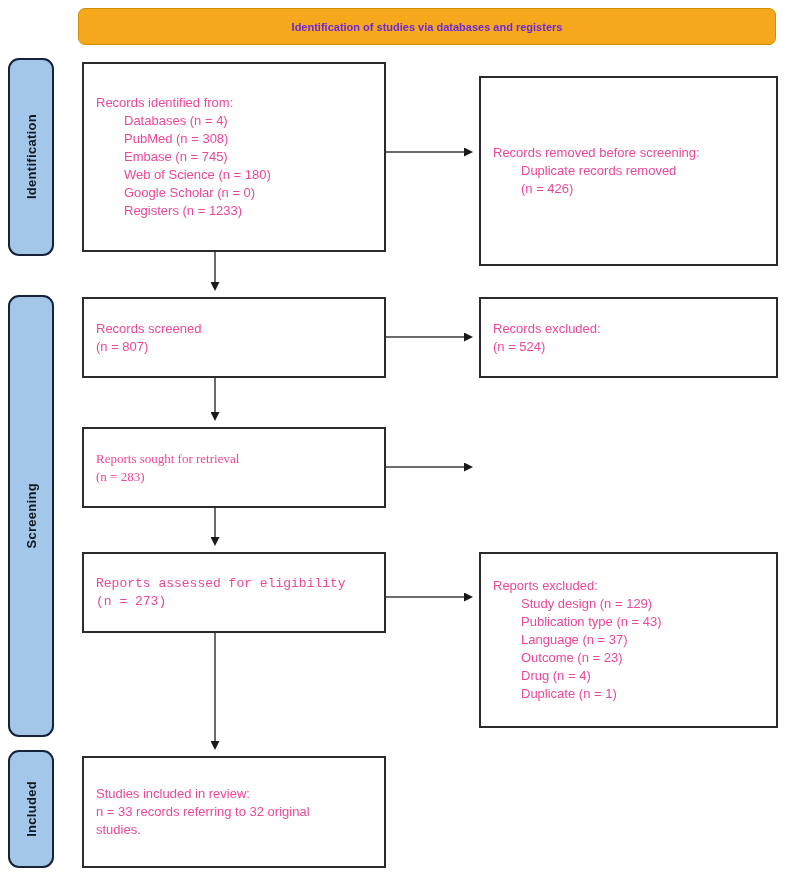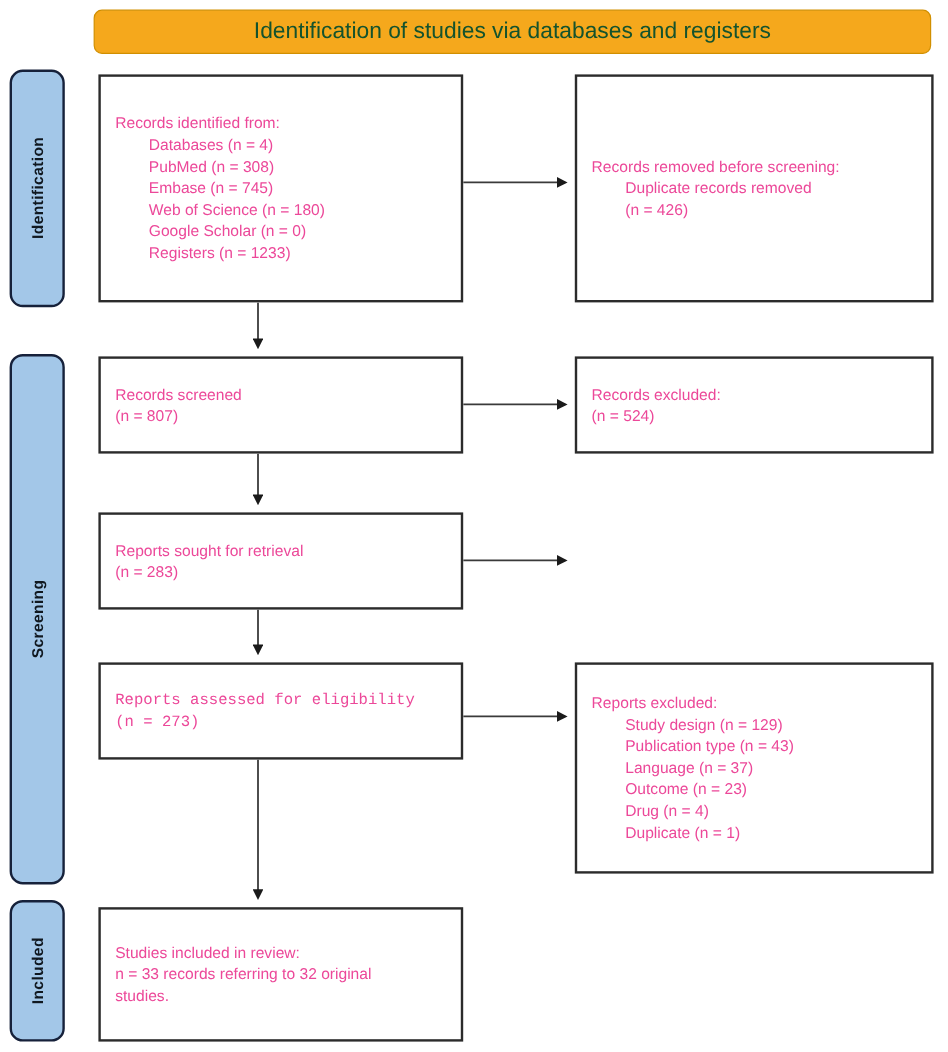--- a/index.html
+++ b/index.html
@@ -22,23 +22,23 @@
     width: 698px; height: 37px;
     background: var(--header-bg, #F5A81C);
     border: 1px solid var(--header-border, #d18f00);
     border-radius: 7px;
     display: flex;
     align-items: center;
     justify-content: center;
     box-sizing: border-box;
   }
   .header-banner .title {
-    font-size: 19px;
-    font-weight: normal;
-    color: #14532d;
+    font-size: 11px;
+    font-weight: bold;
+    color: #6d28d9;
   }
   
   .stage-bar {
     position: absolute;
     left: 8px;
     width: 46px;
     background: var(--stage-bg, #A3C7E8);
     border: 2px solid var(--stage-border, #16213a);
     border-radius: 11px;
     display: flex;
@@ -67,24 +67,24 @@
     display: flex;
     flex-direction: column;
     justify-content: center;
     padding: 6px 8px 6px 12px;
     font-size: 13px;
     line-height: 18px;
     color: #ec4899;
   }
   .flow-box .indent { padding-left: 28px; }
   #box-records-identified   { left: 82px;  top: 62px;  width: 304px; height: 190px; }
-  #box-records-removed      { left: 479px; top: 62px;  width: 299px; height: 190px; }
+  #box-records-removed      { left: 479px; top: 76px;  width: 299px; height: 190px; }
   #box-records-screened     { left: 82px;  top: 297px; width: 304px; height: 81px; }
   #box-records-excluded     { left: 479px; top: 297px; width: 299px; height: 81px; }
-  #box-reports-sought       { left: 82px;  top: 427px; width: 304px; height: 81px; }
+  #box-reports-sought       { left: 82px;  top: 427px; width: 304px; height: 81px; font-family: Liberation Serif, serif; }
   #box-reports-not-retrieved{ left: 479px; top: 427px; width: 299px; height: 81px; }
   #box-reports-assessed     { left: 82px;  top: 552px; width: 304px; height: 81px; font-family: Liberation Mono, monospace; }
   #box-reports-excluded     { left: 479px; top: 552px; width: 299px; height: 176px; }
   #box-studies-included     { left: 82px;  top: 756px; width: 304px; height: 112px; }
   
   #arrow-layer {
     position: absolute;
     left: 0; top: 0;
     width: 790px; height: 877px;
     pointer-events: none;

